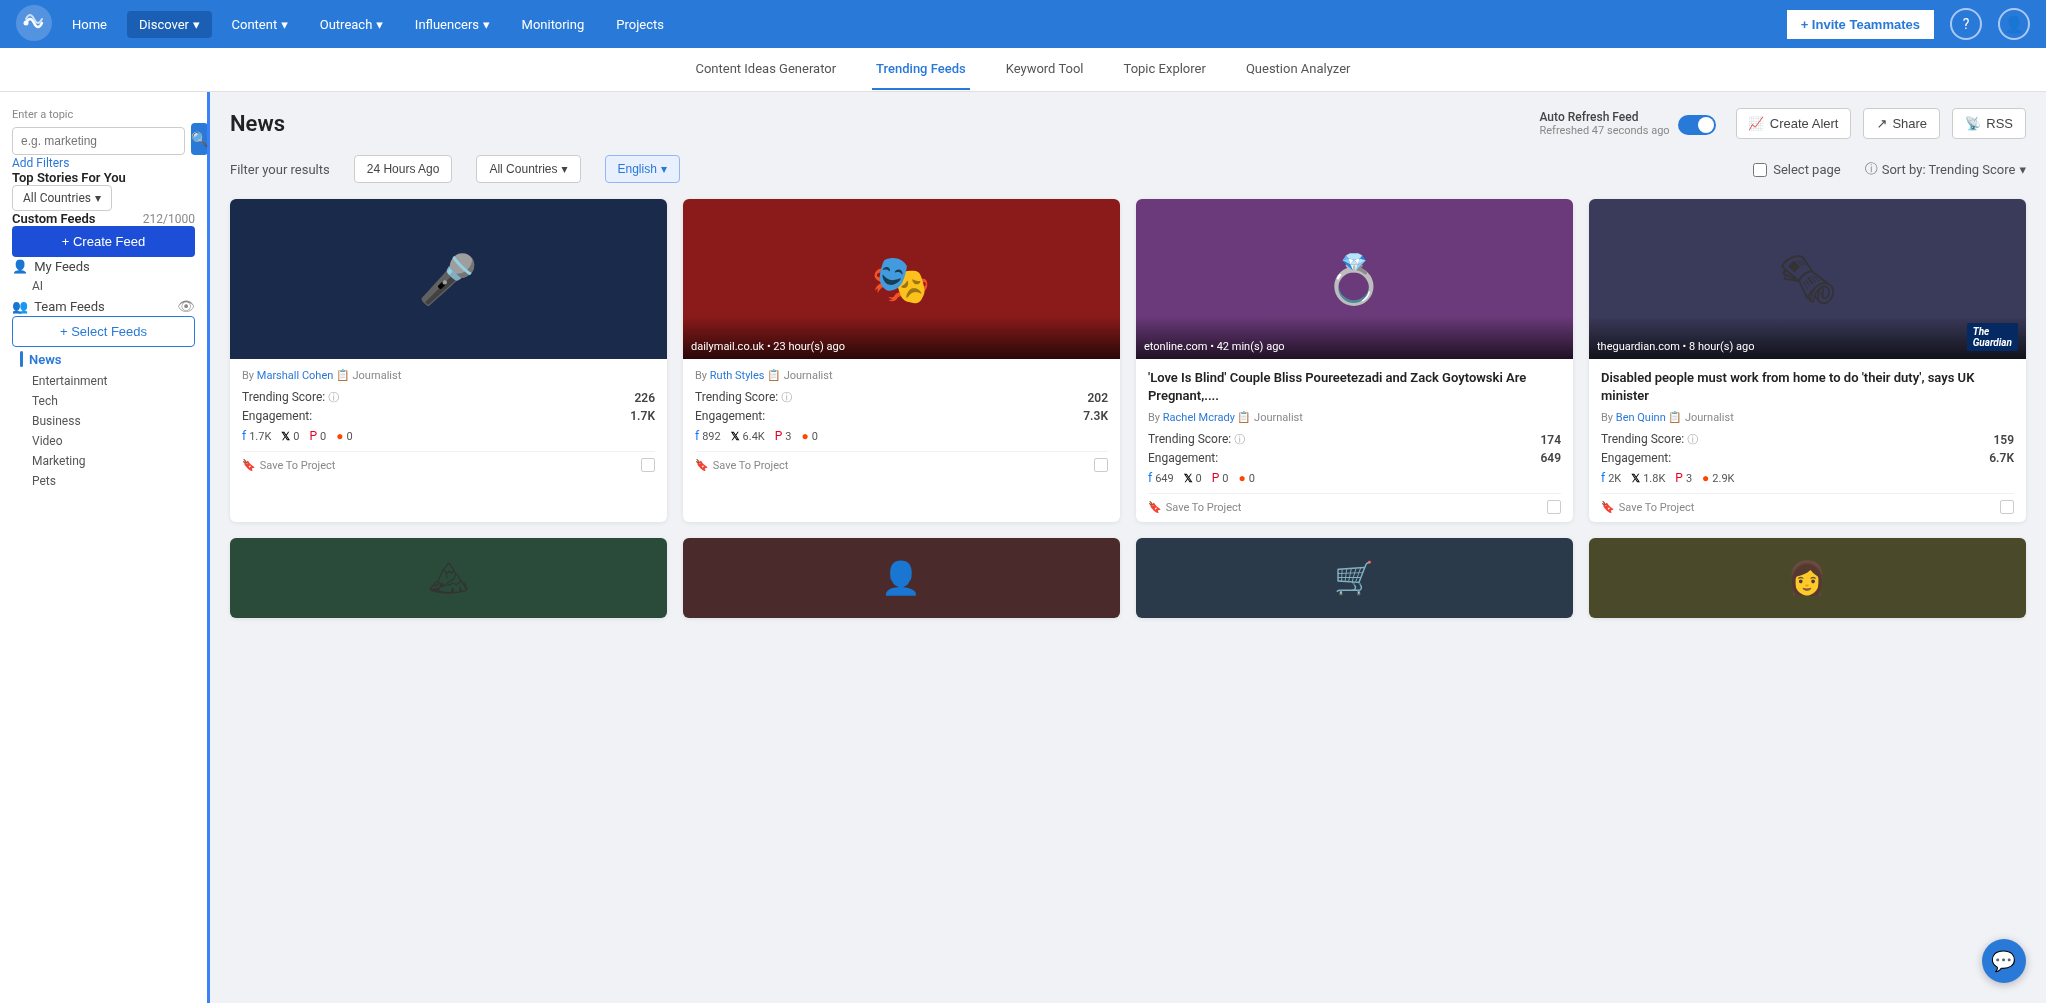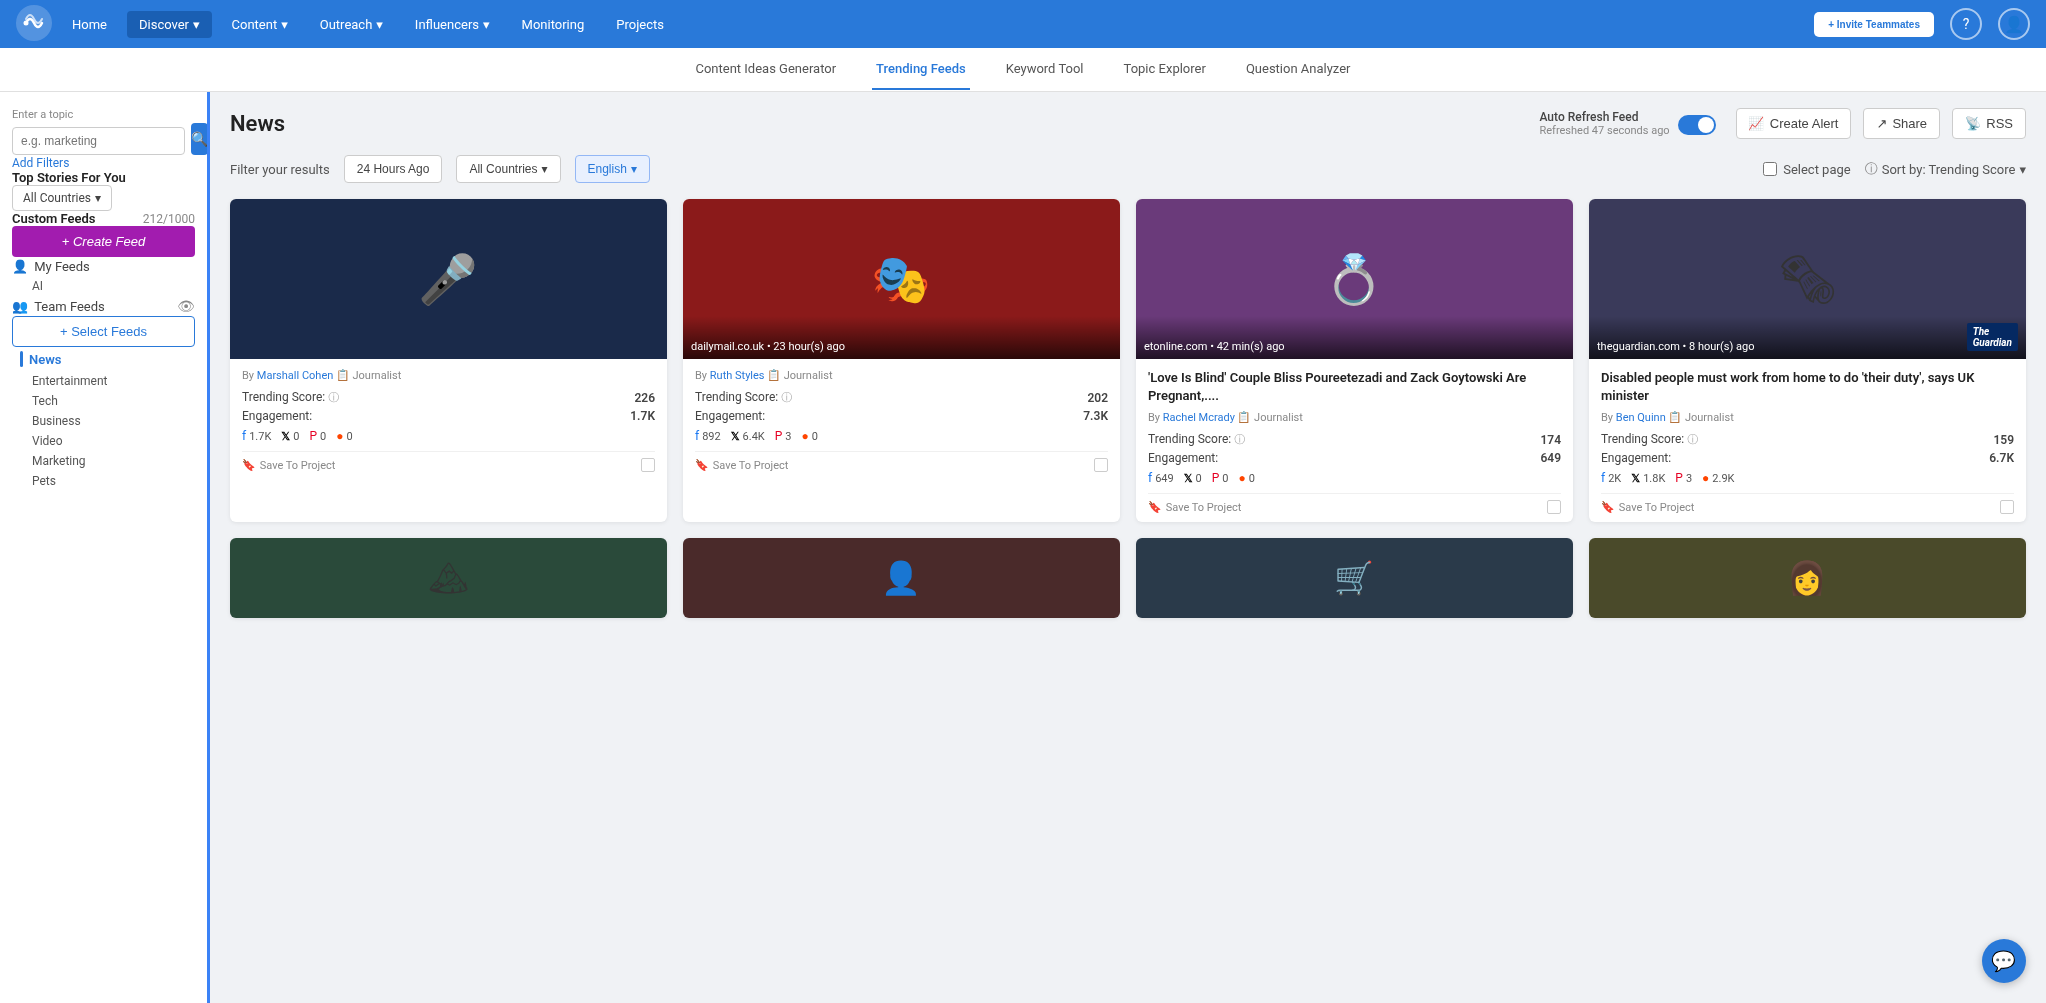--- a/index.html
+++ b/index.html
@@ -24,23 +24,23 @@
       align-items: center;
       gap: 4px;
       white-space: nowrap;
     }
     .nav-item.active { background: #1a5fb3; }
     .nav-spacer { flex: 1; }
     .invite-btn {
       background: #fff;
       color: #2979d9;
       border: none;
-      border-radius: 5px;
+      border-radius: 0;
       padding: 7px 14px;
-      font-size: 10px;
+      font-size: 13px;
       font-weight: 600;
       cursor: pointer;
       display: flex;
       align-items: center;
       gap: 6px;
     }
     .nav-icon-btn {
       background: transparent;
       border: 2px solid rgba(255,255,255,0.6);
       border-radius: 50%;
@@ -137,30 +137,29 @@
       background: #fff;
     }
     .custom-feeds-row {
       display: flex;
       justify-content: space-between;
       align-items: center;
     }
     .custom-feeds-label { font-size: 13px; font-weight: 600; color: #222; }
     .custom-feeds-count { font-size: 12px; color: #888; }
     .create-feed-btn {
-      background: #a21caf;
+      background: #1d4ed8;
       color: #fff;
       border: none;
       border-radius: 4px;
       padding: 8px 0;
       width: 100%;
       font-size: 13px;
       font-weight: 500;
       cursor: pointer;
-      font-style: italic;
     }
     .sidebar-section-header {
       display: flex;
       align-items: center;
       gap: 6px;
       font-size: 13px;
       color: #444;
       cursor: pointer;
       padding: 2px 0;
     }
@@ -249,40 +248,40 @@
       font-size: 13px;
       background: #fff;
       color: #444;
       cursor: pointer;
     }
 
     
     .filters-bar {
       display: flex;
       align-items: center;
-      gap: 14px;
+      gap: 24px;
       margin-bottom: 16px;
       flex-wrap: wrap;
     }
     .filter-label { font-size: 13px; color: #555; }
     .filter-btn {
       border: 1px solid #ccc;
       border-radius: 4px;
       padding: 6px 12px;
       font-size: 12px;
       background: #fff;
       color: #444;
       cursor: pointer;
       display: flex;
       align-items: center;
       gap: 4px;
     }
     .filter-btn.language { background: #e8f0fe; border-color: #93b7f5; color: #2979d9; }
     .spacer { flex: 1; }
-    .select-page-area { display: flex; align-items: flex-start; gap: 6px; font-size: 13px; color: #555; }
+    .select-page-area { display: flex; align-items: flex-end; gap: 6px; font-size: 13px; color: #555; }
     .sort-area { display: flex; align-items: center; gap: 4px; font-size: 13px; color: #555; cursor: pointer; }
 
     
     .cards-grid {
       display: grid;
       grid-template-columns: repeat(4, 1fr);
       gap: 16px;
     }
     .card {
       background: #fff;

